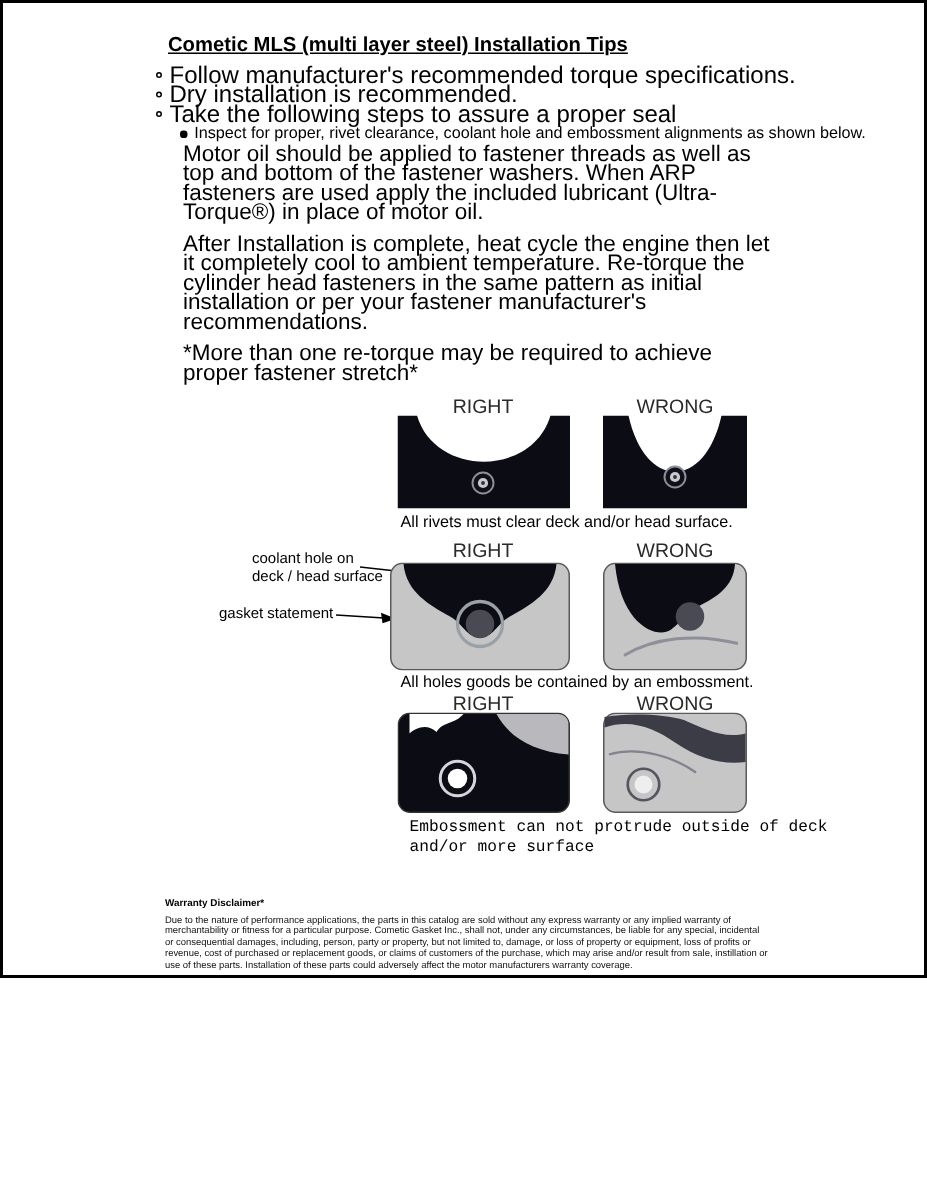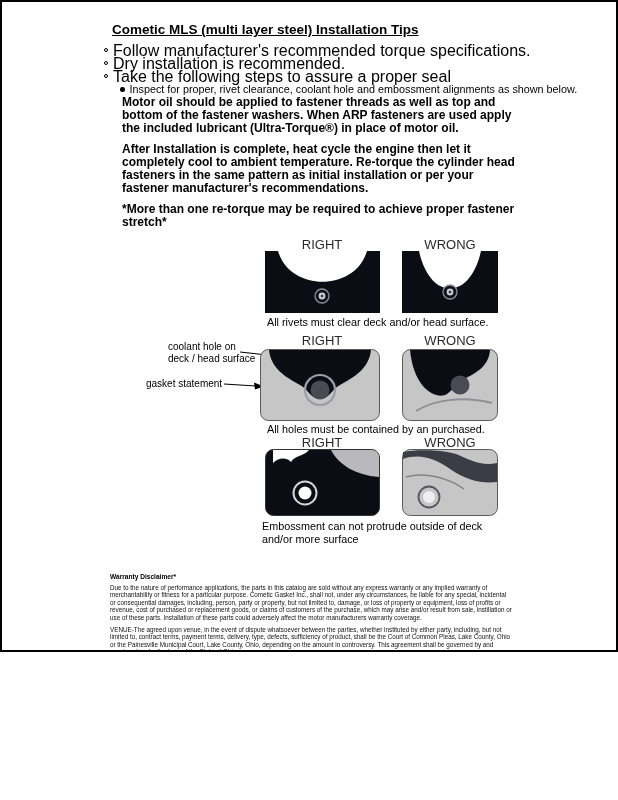--- a/index.html
+++ b/index.html
@@ -25,21 +25,21 @@
   .tip .ring { width:4px; height:4px; border:1px solid #000; border-radius:50%; margin:4px 5px 0 0; flex:none; }
   .subtip { display:flex; margin-left:118px; font-size:10.8px; line-height:13px; }
   .subtip .dot { width:4.5px; height:4.5px; background:#000; border-radius:50%; margin:4px 5px 0 0; flex:none; }
   .diesel-heading {
     margin:13px 0 7px 120px;
     font-size:12.5px; font-weight:bold;
   }
   .para {
     margin:0 0 8px 120px;
     width:394px;
-    font-size:12px; line-height:13px;font-weight:bold;
+    font-size:15px; line-height:13px;
   }
   
   .diagrams { position:relative; height:310px; margin-top:8px;margin-left:28px; }
   .dg-label { position:absolute; width:84px; text-align:center; font-size:13px; color:#2a2a2a; }
   .dg-img { position:absolute; line-height:0; }
   .dg-caption { position:absolute; font-size:10.8px; line-height:12.5px; color:#000; }
   .side-label { position:absolute; font-size:10px; line-height:11.5px; color:#000; }
   .arrow { position:absolute; line-height:0; }
   
   .legal { margin:26px 104px 0 108px; }
@@ -130,21 +130,21 @@
       </svg>
     </div>
     <div class="dg-img" style="left:372px; top:112px;">
       <svg width="96" height="72" viewBox="0 0 96 72">
         <rect x="0.5" y="0.5" width="95" height="71" rx="8" fill="#c6c6c6" stroke="#5a5a5a"></rect>
         <path d="M8,1 L88,1 C87,16 76,23 64,29 C56,33 52,40 45,45 C36,51 12,42 8,1 Z" fill="#0c0c15"></path>
         <circle cx="58" cy="36" r="9.5" fill="#4a4a55"></circle>
         <path d="M14,62 C34,50 62,47 90,54" fill="none" stroke="#8f8f9a" stroke-width="2"></path>
       </svg>
     </div>
-    <div class="dg-caption" style="left:237px; top:186px;">All holes must be contained by an purchased.</div>
+    <div class="dg-caption" style="left:237px; top:186px;">All holes goods be contained by an embossment.</div>
 
     <div class="dg-label" style="left:250px; top:198px;">RIGHT</div>
     <div class="dg-label" style="left:378px; top:198px;">WRONG</div>
 
     <div class="dg-img" style="left:235px; top:212px;">
       <svg width="115" height="67" viewBox="0 0 115 67">
         <rect x="0.5" y="0.5" width="114" height="66" rx="8" fill="#0c0c15" stroke="#333"></rect>
         <path d="M66,1 C74,16 90,26 114,28 L114,8 C114,4 111,1 107,1 Z" fill="#b9b9bd"></path>
         <path d="M8,1 L44,1 C38,8 30,6 26,13 C20,7 12,10 8,14 Z" fill="#ffffff"></path>
         <circle cx="40" cy="44" r="11.5" fill="none" stroke="#d6d6da" stroke-width="2"></circle>
@@ -153,21 +153,21 @@
     </div>
     <div class="dg-img" style="left:372px; top:212px;">
       <svg width="96" height="67" viewBox="0 0 96 67">
         <rect x="0.5" y="0.5" width="95" height="66" rx="8" fill="#c6c6c6" stroke="#5a5a5a"></rect>
         <path d="M1,10 C18,4 34,10 48,20 C64,31 80,35 95,33 L95,14 C80,18 66,10 54,5 C42,1 16,0 1,3 Z" fill="#3c3c46"></path>
         <path d="M4,28 C24,22 48,30 62,40" fill="none" stroke="#83838d" stroke-width="1.5"></path>
         <circle cx="27" cy="48" r="10.5" fill="none" stroke="#55555f" stroke-width="1.8"></circle>
         <circle cx="27" cy="48" r="6" fill="#eeeeee"></circle>
       </svg>
     </div>
-    <div class="dg-caption" style="left:232px; top:283px;">
+    <div class="dg-caption" style="left:243px; top:283px;font-family:Liberation Mono, monospace;">
       <div>Embossment can not protrude outside of deck</div>
       <div>and/or more surface</div>
     </div>
   </div>
 
   <div class="legal">
     <div class="legal-heading">Warranty Disclaimer*</div>
     <div class="legal-para">Due to the nature of performance applications, the parts in this catalog are sold without any express warranty or any implied warranty of merchantability or fitness for a particular purpose.  Cometic Gasket Inc., shall not, under any circumstances, be liable for any special, incidental or consequential damages, including, person, party or property, but not limited to, damage, or loss of property or equipment, loss of profits or revenue, cost of purchased or replacement goods, or claims of customers of the purchase, which may arise and/or result from sale, instillation or use of these parts.  Installation of these parts could adversely affect the motor manufacturers warranty coverage.</div>
     <div class="legal-para">VENUE-The agreed upon venue, in the event of dispute whatsoever between the parties, whether instituted by either party, including, but not limited to, contract terms, payment terms, delivery, type, defects, sufficiency of product, shall be the Court of Common Pleas, Lake County, Ohio or the Painesville Municipal Court, Lake County, Ohio, depending on the amount in controversy.  This agreement shall be governed by and construed under the laws of the State of Ohio.</div>
     <div class="legal-para">All prices and terms are subject to change without notice.</div>

